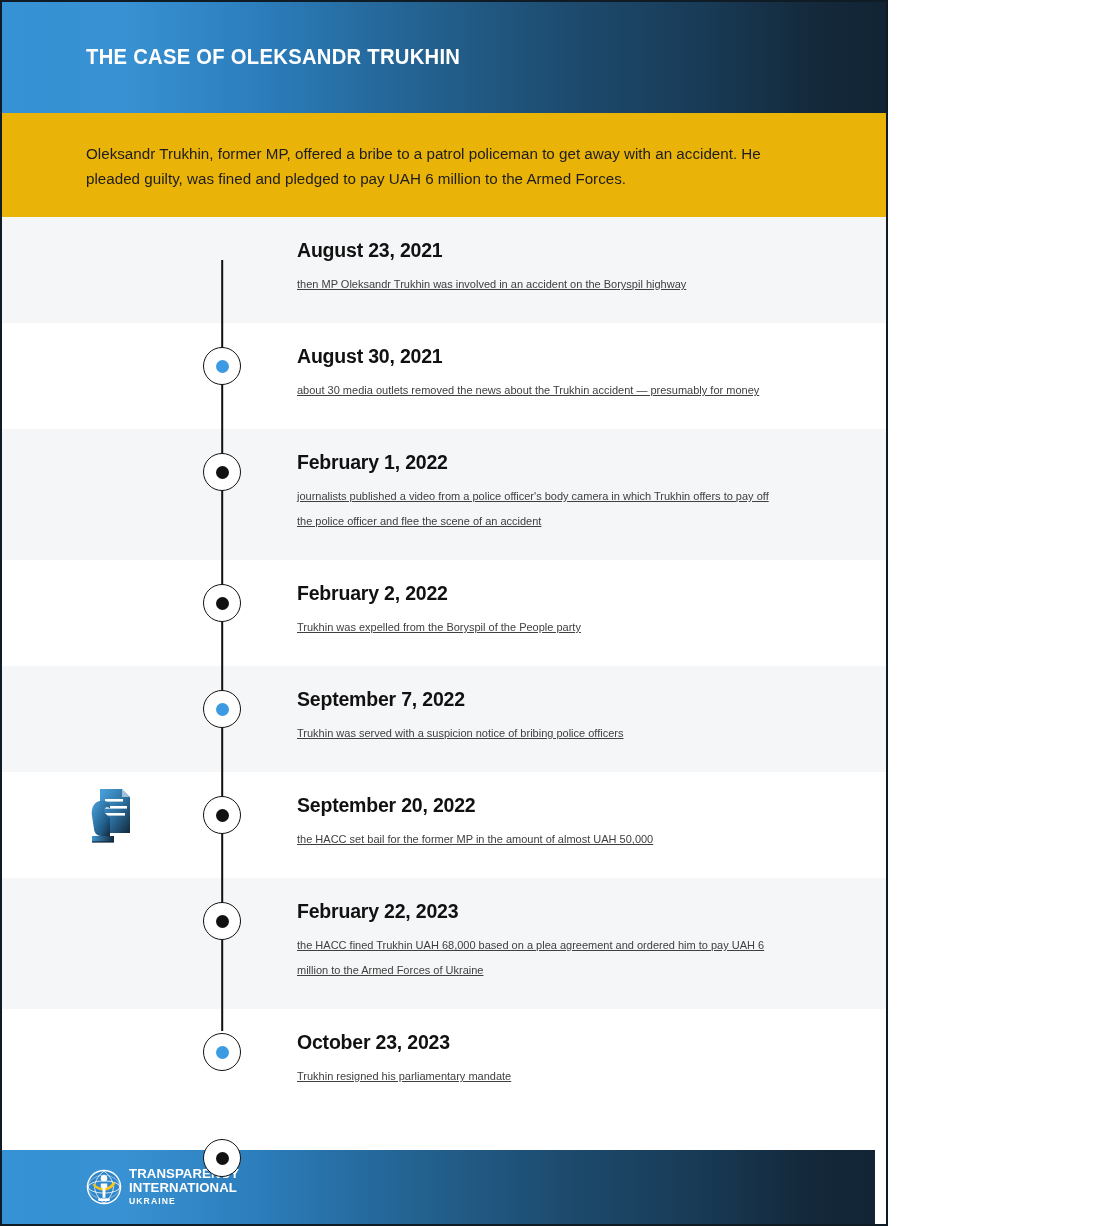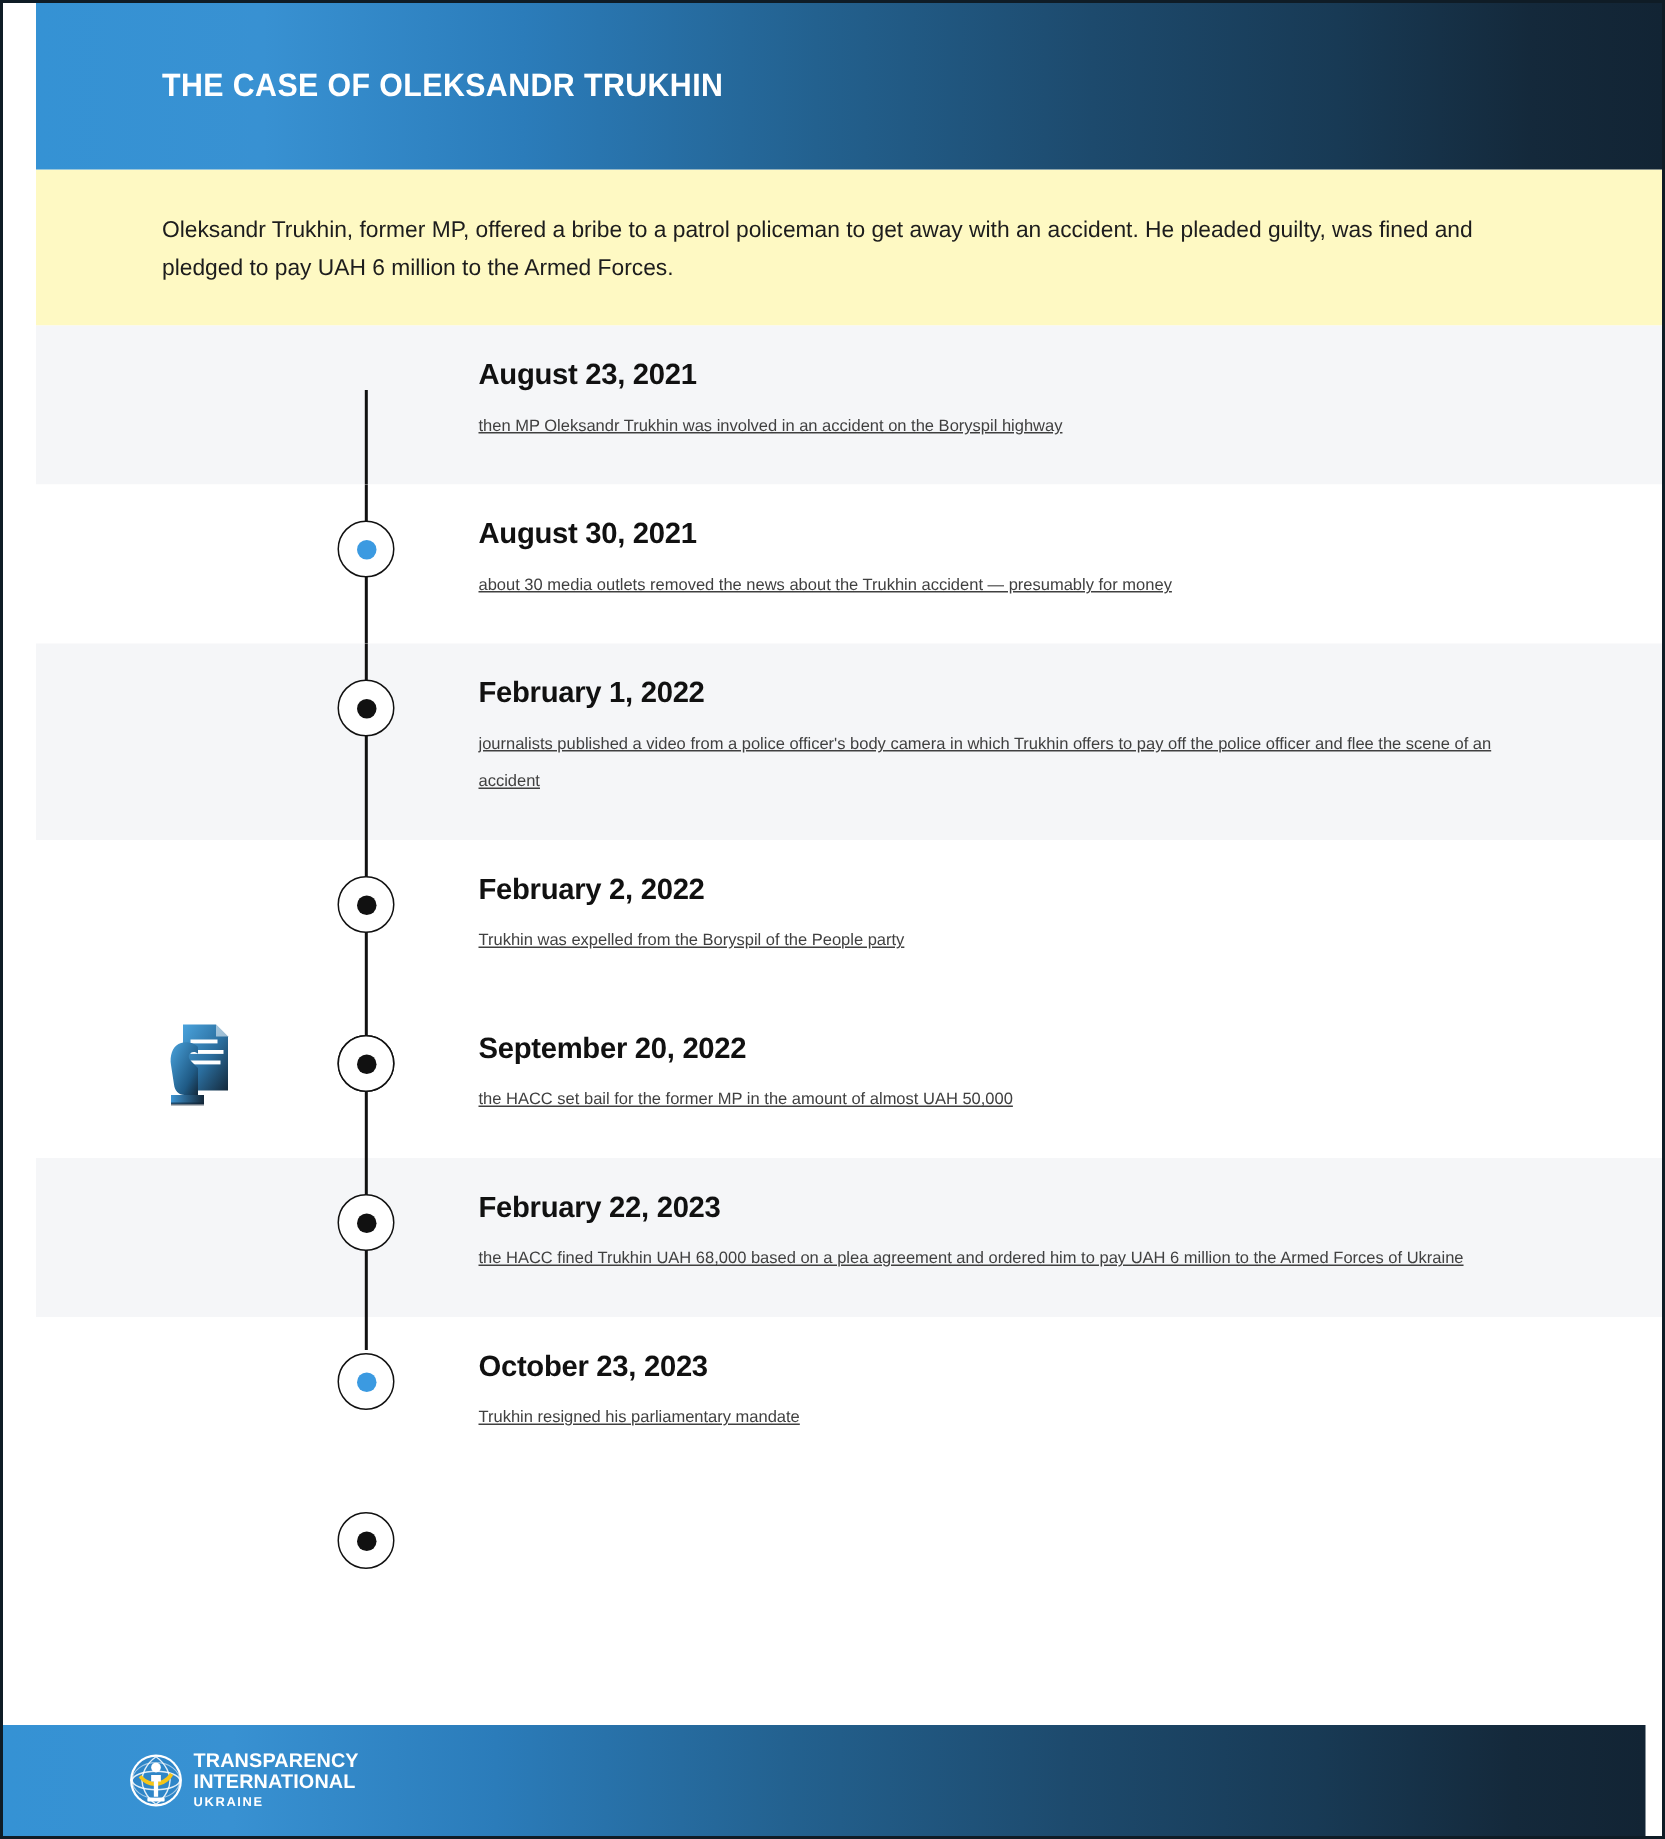--- a/index.html
+++ b/index.html
@@ -9,26 +9,25 @@
     background: #ffffff;
   }
 
   body {
     font-family: "Liberation Sans", sans-serif;
     -webkit-font-smoothing: antialiased;
   }
 
   .page {
     position: relative;
-    width: 1110px;
+    width: 888px;
     height: 1226px;
     background: #ffffff;
     border: 2px solid #0f1c26;
     overflow: hidden;
-    padding-left: 22px;
   }
 
   
   .header {
     position: relative;
     height: 111px;
     background: linear-gradient(90deg, #3592d4 0%, #3891d2 14%, #2b7cba 30%, #23618f 48%, #1d4a6d 65%, #183a55 80%, #14293b 92%, #122434 100%);
     display: flex;
     align-items: center;
   }
@@ -41,21 +40,21 @@
     letter-spacing: 0.3px;
     text-transform: uppercase;
     font-stretch: condensed;
     transform: scaleX(0.94);
     transform-origin: left center;
   }
 
   
   .intro {
     padding: 28px 100px 26px 84px;
-    background: #fef9c3;
+    background: #eab308;
   }
 
   .intro-text {
     font-size: 15.2px;
     line-height: 25px;
     color: #1d1d1d;
     max-width: 905px;
   }
 
   
@@ -283,20 +282,24 @@
                L19 28 C17.5 26.5 17.5 24 19 23 C20.5 22 22.5 22 24 23.5
                L24 19 C22 16.5 16 14.5 11 17 Z" fill="url(#handGrad)"></path>
       <rect x="6" y="51" width="22" height="6" fill="url(#cuffGrad)"></rect>
       <rect x="6" y="56" width="22" height="2" fill="#0f2233" opacity="0.6"></rect>
     </svg>
           </div>
           <div class="marker">
             <div class="dot"></div>
           </div>
         </div>
+        <div class="content">
+          <div class="event-date">September 7, 2022</div>
+          <div class="event-desc">Trukhin was served with a suspicion notice of bribing police officers</div>
+        </div>
       </div>
       <div class="row plain">
         <div class="rail"></div>
         <div class="marker-col">
           <div class="marker">
             <div class="dot"></div>
           </div>
         </div>
         <div class="content">
           <div class="event-date">September 20, 2022</div>

